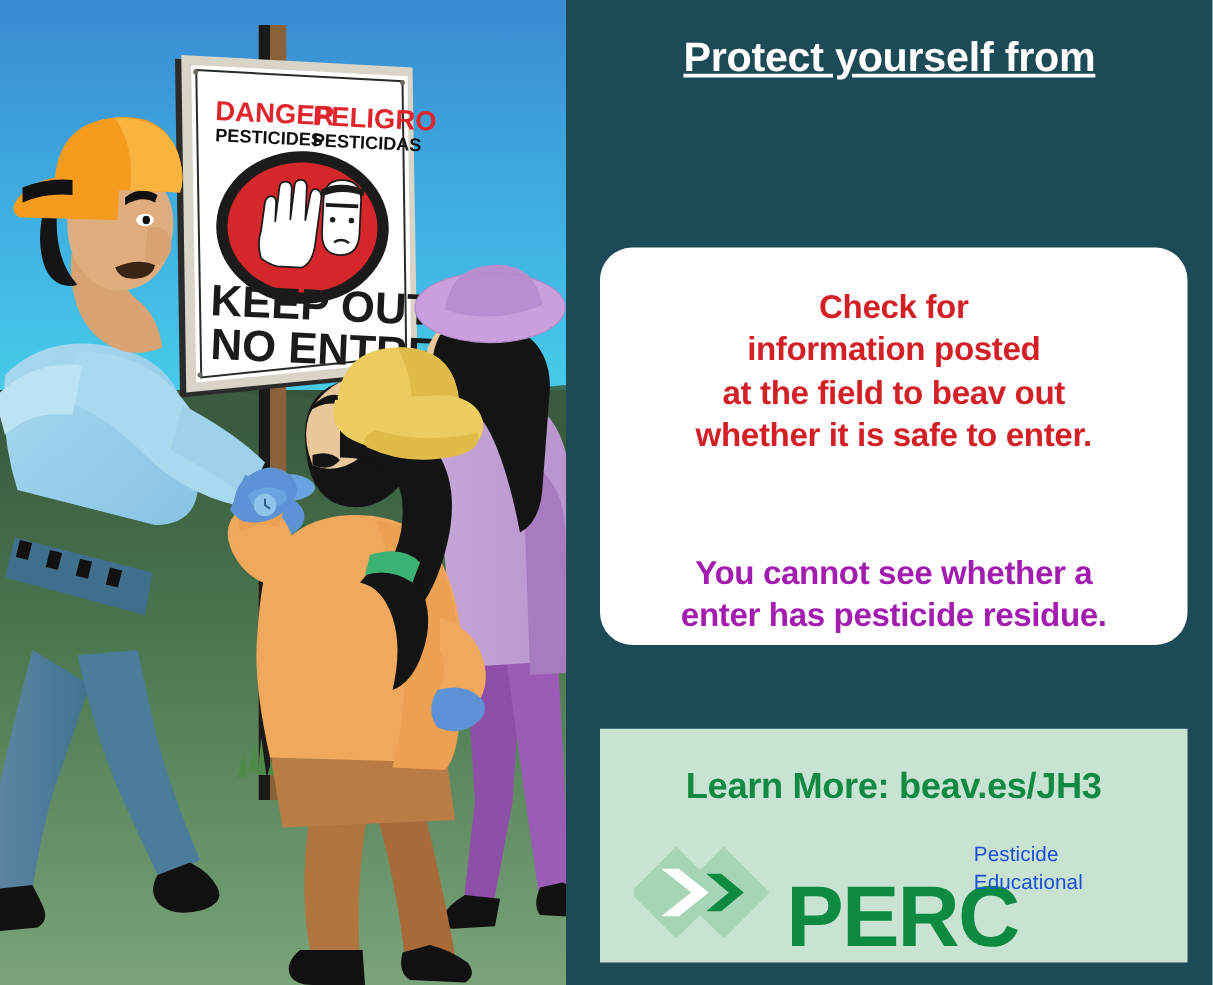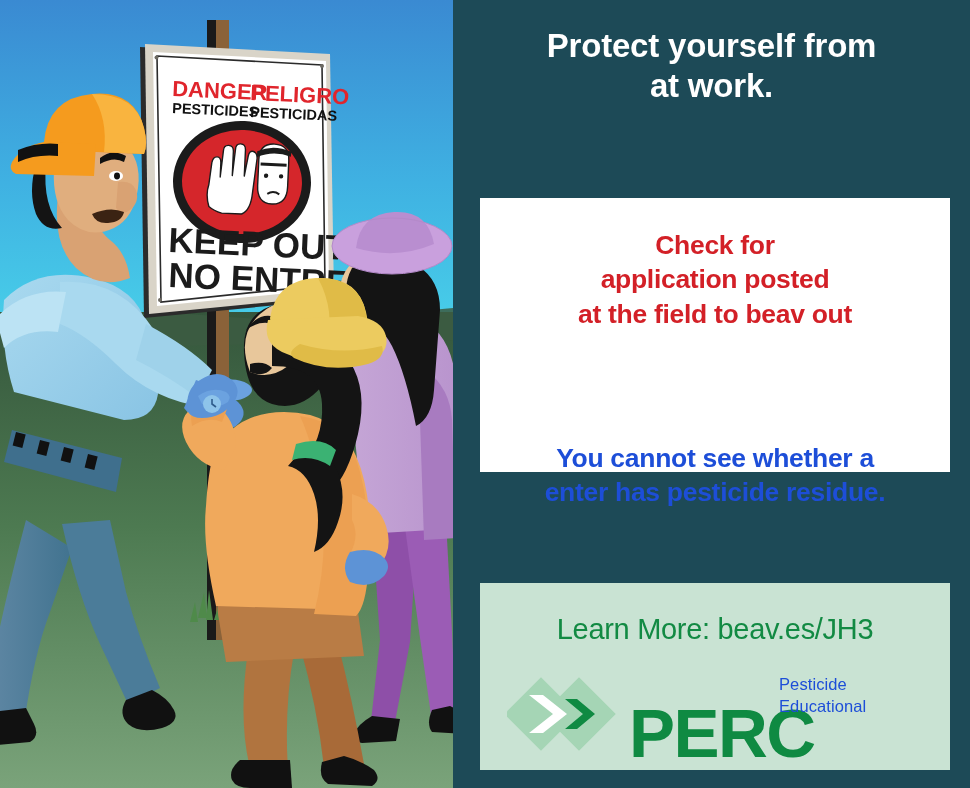--- a/index.html
+++ b/index.html
@@ -42,50 +42,51 @@
     left: 10px;
     top: 26px;
     width: 497px;
     text-align: center;
     color: #ffffff;
     font-size: 33px;
     line-height: 1.22;
     font-weight: bold;
     letter-spacing: -0.2px;
   }
-  #headline .hl-line { display: block; }
+  #headline .hl-line { display: block; text-decoration: underline; }
 
   #white-card {
     position: absolute;
     left: 27px;
     top: 198px;
     width: 470px;
-    height: 274px;
+    height: 318px;
     background: #ffffff;
     box-sizing: border-box;
+    border-radius: 26px;
   }
   #card-red {
     position: absolute;
     left: 0;
     top: 30px;
     width: 470px;
     text-align: center;
     color: #d32027;
     font-weight: bold;
     font-size: 26.5px;
     line-height: 1.30;
     letter-spacing: -0.3px;
   }
   #card-dark {
     position: absolute;
     left: 0;
     top: 243px;
     width: 470px;
     text-align: center;
-    color: #1d4ed8;
+    color: #a21caf;
     font-weight: bold;
     font-size: 26.5px;
     line-height: 1.30;
     letter-spacing: -0.3px;
   }
   .cl { display: block; }
 
   #green-card {
     position: absolute;
     left: 27px;
@@ -94,21 +95,21 @@
     height: 187px;
     background: #c9e3d3;
   }
   #learn-more {
     position: absolute;
     left: 0;
     top: 30px;
     width: 470px;
     text-align: center;
     color: #128a43;
-    font-weight: normal;
+    font-weight: bold;
     font-size: 29px;
     letter-spacing: -0.3px;
   }
   #logo-row {
     position: absolute;
     left: 27px;
     top: 84px;
     width: 420px;
     height: 92px;
   }
@@ -308,28 +309,28 @@
         <path d="M268 320 q-6 22 14 32 q38 18 86 8 q22 -6 18 -24 q-4 -16 -28 -20 z" fill="#eccb5f"></path>
         <path d="M300 344 q40 12 82 2 q4 12 -14 18 q-40 10 -74 -6 q-8 -6 6 -14 z" fill="#e0bb47"></path>
       </g>
     </svg>
   </div>
 
   <div id="right-col">
 
     <div id="headline">
       <span class="hl-line">Protect yourself from</span>
-      <span class="hl-line">at work.</span>
     </div>
 
     <div id="white-card">
       <div id="card-red">
         <span class="cl">Check for</span>
-        <span class="cl">application posted</span>
+        <span class="cl">information posted</span>
         <span class="cl">at the field to beav out</span>
+        <span class="cl">whether it is safe to enter.</span>
       </div>
       <div id="card-dark">
         <span class="cl">You cannot see whether a</span>
         <span class="cl">enter has pesticide residue.</span>
       </div>
     </div>
 
     <div id="green-card">
       <div id="learn-more">Learn More: beav.es/JH3</div>
 

